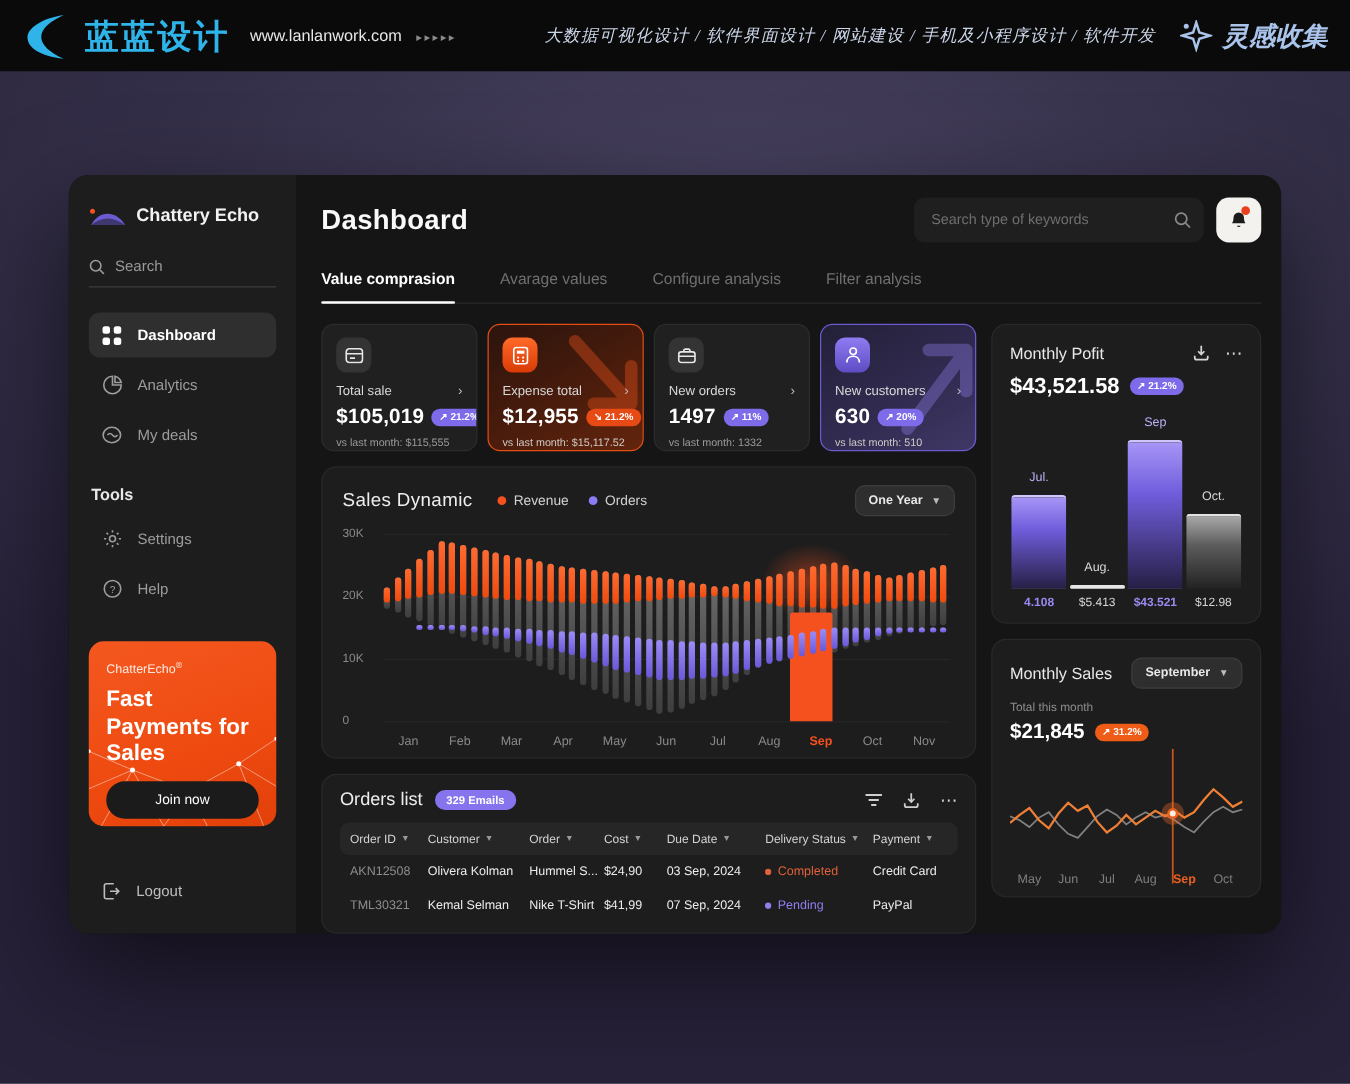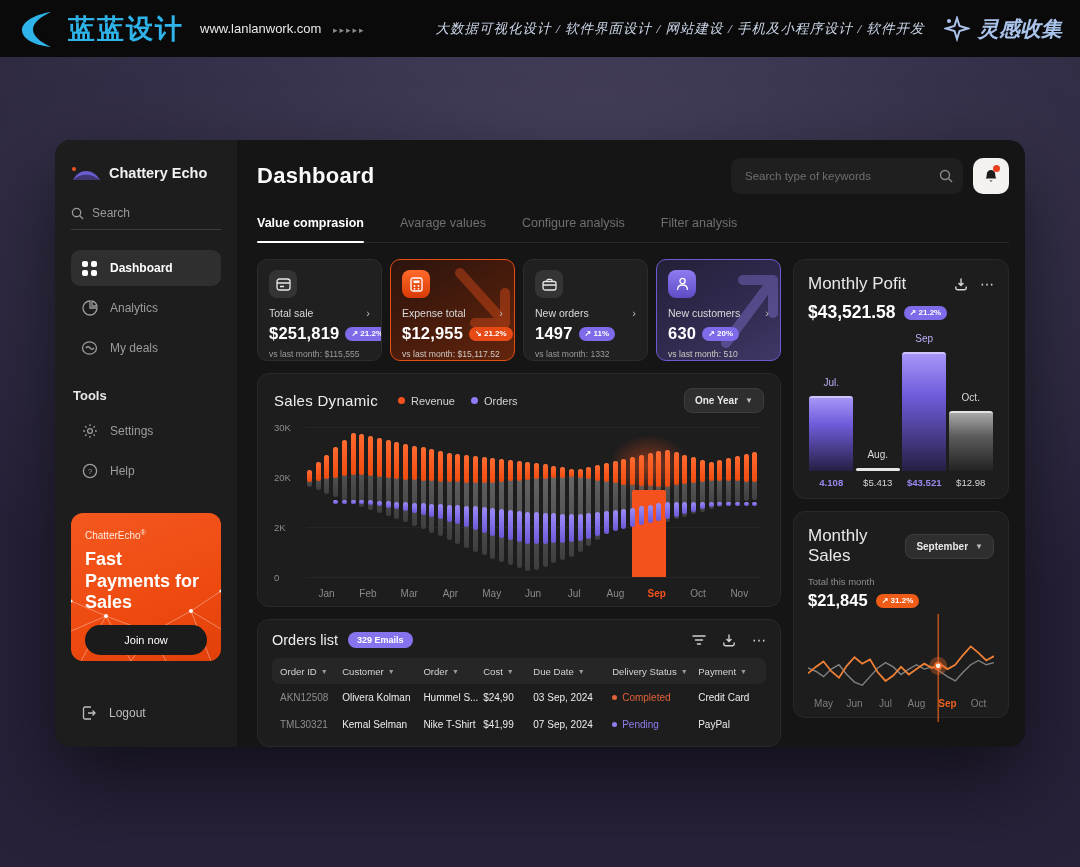--- a/index.html
+++ b/index.html
@@ -158,21 +158,21 @@
   .oc5 { width:16.5%; } .oc6 { width:18%; } .oc7 { width:12.5%; }
   .ord-row .oc1 { color:#8d8d8d; }
   .status { display:flex; align-items:center; gap:5px; font-size:10px; }
   .status .sdot { width:5px; height:5px; border-radius:50%; }
   .status.orange { color:#e0613a; } .status.orange .sdot { background:#e0613a; }
   .status.purple { color:#8f7ff0; } .status.purple .sdot { background:#8f7ff0; }
 
   
   .profit-card { height:240px; padding:14px 14px 10px; display:flex; flex-direction:column; }
   .mini-head { display:flex; align-items:center; }
-  .mini-title { font-size:17px; color:#e8e8e8; }
+  .mini-title { font-size:13px; color:#e8e8e8; }
   .mini-icons { margin-left:auto; display:flex; gap:12px; align-items:center; color:#d5d5d5; }
   .mini-icons .icbtn { cursor:pointer; display:flex; }
   .profit-val-row { margin-top:8px; display:flex; align-items:center; gap:8px; }
   .profit-val { font-size:17.5px; font-weight:bold; color:#fff; }
   .mp-chart { position:relative; flex:1; margin-top:6px; }
   .mp-bar { position:absolute; bottom:0; left:0; width:44px; border-radius:3px 3px 0 0; }
   .mp-bar.purple { background:linear-gradient(180deg,#a795f7 0%, #6f5ddc 35%, #261f44 100%);
     border-top:2px solid #cfc4ff; }
   .mp-bar.gray { background:linear-gradient(180deg,#a8a8a8 0%, #5c5c5c 40%, #222 100%);
     border-top:2px solid #e3e3e3; }
@@ -363,21 +363,21 @@
                   <rect x="1" y="1" width="13" height="11" rx="2.5" fill="none" stroke="#e8e8e8" stroke-width="1.3"></rect>
                   <line x1="1" y1="5" x2="14" y2="5" stroke="#e8e8e8" stroke-width="1.3"></line>
                   <line x1="4" y1="8.5" x2="8" y2="8.5" stroke="#e8e8e8" stroke-width="1.3"></line>
                 </svg>
             </div>
             <div class="stat-title-row">
                 <span>Total sale</span>
                 <span class="chev">›</span>
               </div>
             <div class="stat-value-row">
-              <span class="stat-value">$251,819</span>
+              <span class="stat-value">$105,019</span>
               <span class="pill purple"><span>↗</span> <span>21.2%</span></span>
             </div>
             <div class="stat-note">vs last month: $115,555</div>
           </div>
 
           <div class="stat-card orange">
             <svg class="watermark" width="70" height="80" viewBox="0 0 70 80">
               <path d="M10 5 L55 55 M55 55 L55 25 M55 55 L25 55" stroke="rgba(255,90,30,.35)" stroke-width="10" stroke-linecap="round" fill="none"></path>
             </svg>
             <div class="stat-ic">
@@ -460,21 +460,21 @@
                 <span class="caret">▼</span>
             </div>
           </div>
           <div class="sd-plot">
             <div id="sd-bars" style="position:absolute;inset:0;">
                 <div class="sd-grid" style="top: 0px;"></div>
                 <div class="sd-ylab" style="top: 0px;">30K</div>
                 <div class="sd-grid" style="top: 50px;"></div>
                 <div class="sd-ylab" style="top: 50px;">20K</div>
                 <div class="sd-grid" style="top: 100px;"></div>
-                <div class="sd-ylab" style="top: 100px;">2K</div>
+                <div class="sd-ylab" style="top: 100px;">10K</div>
                 <div class="sd-grid" style="top: 150px;"></div>
                 <div class="sd-ylab" style="top: 150px;">0</div>
                 <div class="sd-bar g" style="left: 1px; top: 42.5px; height: 17.5px;"></div>
                 <div class="sd-bar o" style="left: 1px; top: 42.5px; height: 12.5px;"></div>
                 <div class="sd-bar g" style="left: 9.73077px; top: 35.1471px; height: 28.2843px;"></div>
                 <div class="sd-bar o" style="left: 9.73077px; top: 35.1471px; height: 18.3824px;"></div>
                 <div class="sd-bar g" style="left: 18.4615px; top: 27.7941px; height: 39.0686px;"></div>
                 <div class="sd-bar o" style="left: 18.4615px; top: 27.7941px; height: 24.2647px;"></div>
                 <div class="sd-bar g" style="left: 27.1923px; top: 20.4412px; height: 49.8529px;"></div>
                 <div class="sd-bar o" style="left: 27.1923px; top: 20.4412px; height: 30.1471px;"></div>

